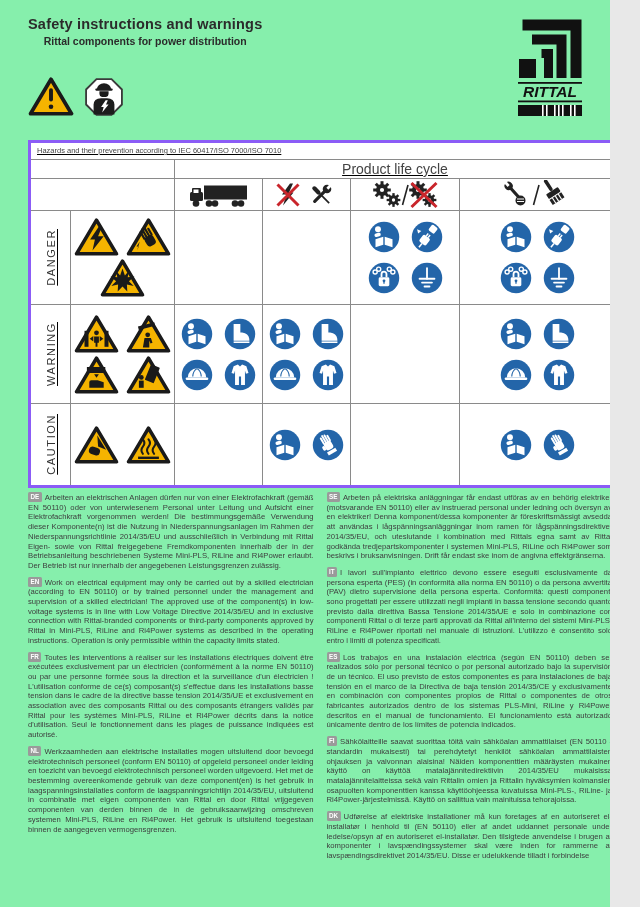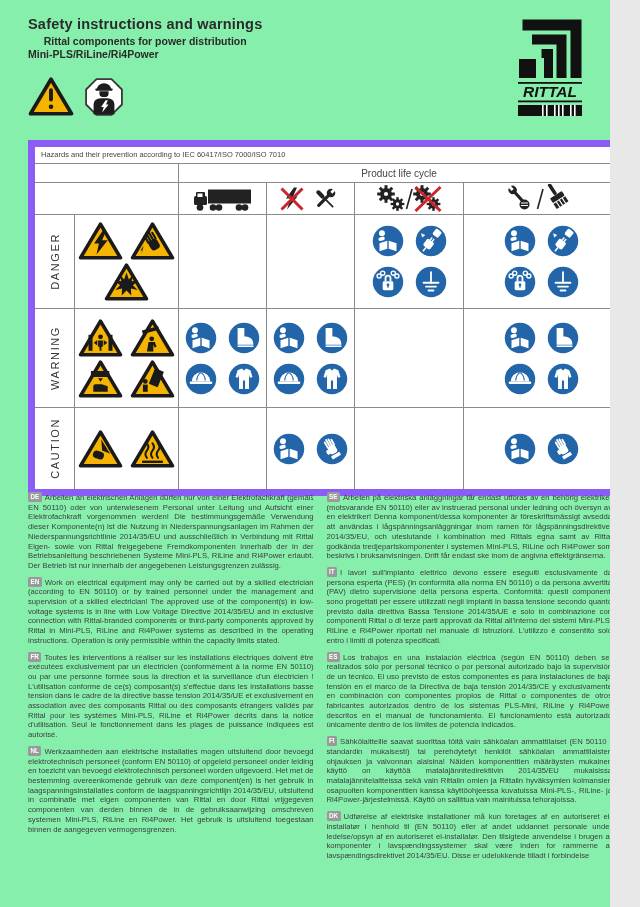--- a/index.html
+++ b/index.html
@@ -5,25 +5,25 @@
   html,body{margin:0;padding:0;background:#e8e8e8;}
   .page{position:relative;width:610px;height:907px;background:#86efac;font-family:"Liberation Sans",sans-serif;overflow:hidden;}
   
   .hdr{position:absolute;left:28px;top:16px;}
   .hdr h1{margin:0;font-size:14.5px;font-weight:bold;color:#2b2b2b;letter-spacing:.2px;}
   .hdr .s1{margin:3px 0 0;font-size:10.5px;font-weight:bold;color:#2b2b2b;text-align:center;}
   .hdr .s2{margin:1px 0 0;font-size:10.5px;font-weight:bold;color:#2b2b2b;}
   .hdr-icons{position:absolute;left:28px;top:76px;display:flex;align-items:center;gap:10px;}
   .logo{position:absolute;right:28px;top:18px;width:64px;height:100px;}
   
-  .tbl{position:absolute;left:28px;top:140px;width:584px;border:7px solid #8b5cf6;overflow:hidden;background:#fff;}
+  .tbl{position:absolute;left:28px;top:140px;width:584px;border:3px solid #8b5cf6;overflow:hidden;background:#fff;text-decoration:underline;}
   .t-caption{font-size:7.5px;color:#444;padding:3px 6px 4px;border-bottom:1px solid #8a8a8a;}
   .t-grid{display:grid;grid-template-columns:40px 104px 88px 88px 109px 1fr;grid-template-rows:19px 32px 94px 99px 82px;margin-right:-1px;margin-bottom:-1px;}
   .cell{display:flex;align-items:center;justify-content:center;border-right:1px solid #8a8a8a;border-bottom:1px solid #8a8a8a;min-width:0;min-height:0;}
-  .lc-head{font-size:10px;color:#444;text-align:center;}
+  .lc-head{font-size:14px;color:#444;text-align:center;}
   .rowlabel span{writing-mode:vertical-rl;transform:rotate(180deg);font-size:11px;letter-spacing:1.6px;color:#333;}
   .hazards{flex-wrap:wrap;gap:1px 7px;align-content:center;padding:2px;}
   .tri-svg{width:45px;height:40px;display:block;}
   .lc-svg{width:76px;height:30px;display:block;}
   .man-svg{width:34px;height:34px;display:block;}
   .man-grid.two{display:grid;grid-template-columns:repeat(2,34px);gap:7px 9px;}
   .man-grid.row{display:flex;gap:9px;}
   
   .langs{position:absolute;left:28px;top:492px;width:584px;display:flex;gap:13px;}
   .lang-col{flex:1;min-width:0;}
@@ -276,21 +276,20 @@
       <polygon points="26,28 20.5,36 23.6,36 21.8,42.5 29.5,33 26.4,33 28.6,28" fill="#fff"></polygon>
     </symbol>
   </defs>
 </svg>
 
 <div class="page">
 
   <div class="hdr">
     <h1>Safety instructions and warnings</h1>
     <p class="s1">Rittal components for power distribution</p>
-    <p class="s2">Mini-PLS/RiLine/Ri4Power</p>
   </div>
 
   <div class="hdr-icons">
     <svg width="46" height="41">
         <use href="#sym-warning-triangle"></use>
       </svg>
     <svg width="40" height="40">
         <use href="#sym-skilled-electrician"></use>
       </svg>
   </div>

